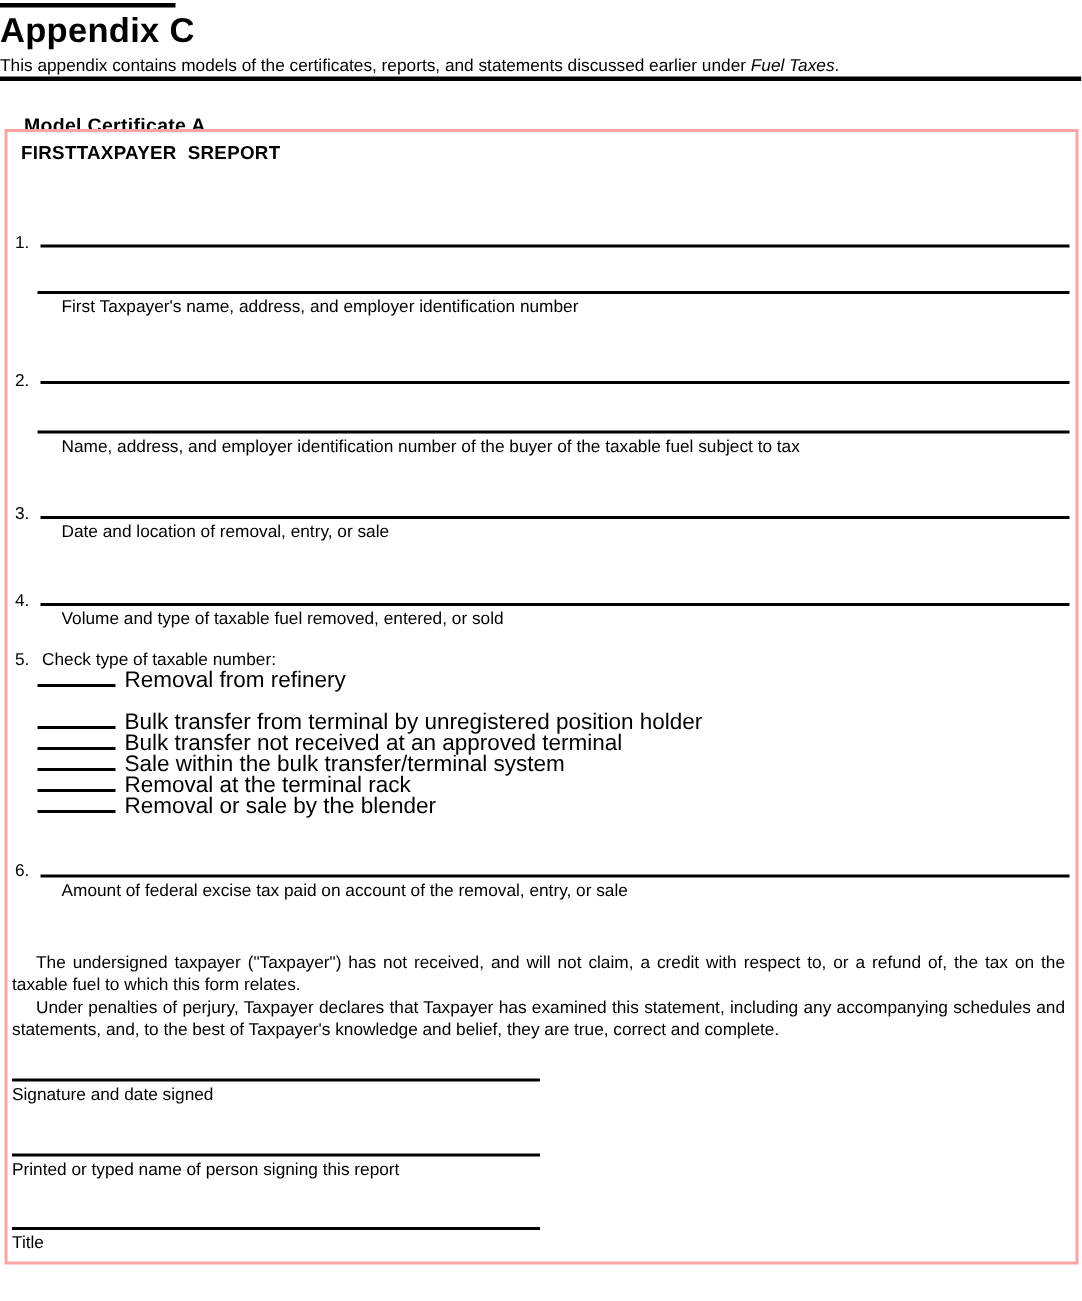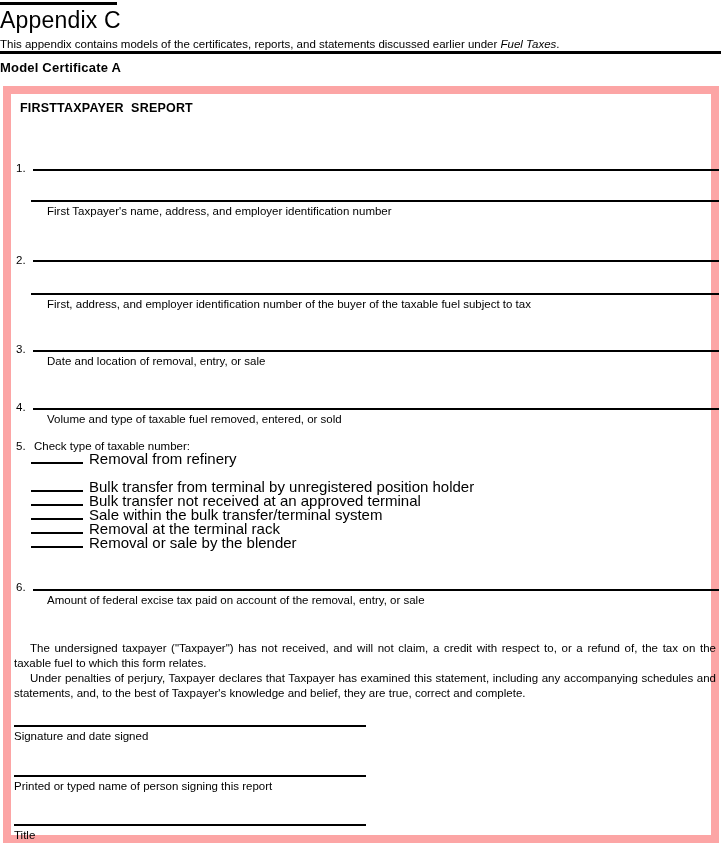--- a/index.html
+++ b/index.html
@@ -20,21 +20,21 @@
     position: absolute;
     left: 0; top: 2;
     width: 117px; height: 3px;
     background: #000000;
     top: 2px;
   }
   .page-title {
     position: absolute;
     left: 0; top: 7px;
     font-size: 23px;
-    font-weight: normal;
+    font-weight: bold;
     letter-spacing: 0.2px;
     margin: 0;
   }
   .intro {
     position: absolute;
     left: 0; top: 37px;
     font-size: 11.5px;
     line-height: 14px;
     margin: 0;
     width: 610px;
@@ -44,28 +44,28 @@
     position: absolute;
     left: 0; top: 51px;
     width: 721px; height: 3px;
     background: #000000;
   }
   .section-heading {
     position: absolute;
     left: 0; top: 60px;
     font-size: 13px;
     font-weight: bold;
-    margin: 0;
+    margin: 16px;
     letter-spacing: 0.2px;
   }
   .cert-box {
     position: absolute;
     left: 3px; top: 86px;
     width: 716px; height: 757px;
-    border: 8px solid #fca5a5;
+    border: 2px solid #fca5a5;
     box-sizing: border-box;
   }
   .form-title {
     position: absolute;
     left: 9px; top: 7px;
     font-size: 12.5px;
     font-weight: bold;
     white-space: pre-wrap;
     letter-spacing: 0.2px;
   }
@@ -154,21 +154,21 @@
     <div class="form-title">FIRSTTAXPAYER  SREPORT</div>
 
     <span class="num" style="top:68px">1.</span>
     <div class="item-rule" style="top:75px;left:22px;width:686px"></div>
     <div class="item-rule" style="top:106px"></div>
     <div class="item-label" style="top:111px">First Taxpayer's name, address, and employer identification number</div>
 
     <span class="num" style="top:160px">2.</span>
     <div class="item-rule" style="top:166px;left:22px;width:686px"></div>
     <div class="item-rule" style="top:199px"></div>
-    <div class="item-label" style="top:204px">First, address, and employer identification number of the buyer of the taxable fuel subject to tax</div>
+    <div class="item-label" style="top:204px">Name, address, and employer identification number of the buyer of the taxable fuel subject to tax</div>
 
     <span class="num" style="top:249px">3.</span>
     <div class="item-rule" style="top:256px;left:22px;width:686px"></div>
     <div class="item-label" style="top:261px">Date and location of removal, entry, or sale</div>
 
     <span class="num" style="top:307px">4.</span>
     <div class="item-rule" style="top:314px;left:22px;width:686px"></div>
     <div class="item-label" style="top:319px">Volume and type of taxable fuel removed, entered, or sold</div>
 
     <span class="num" style="top:346px">5.</span>

